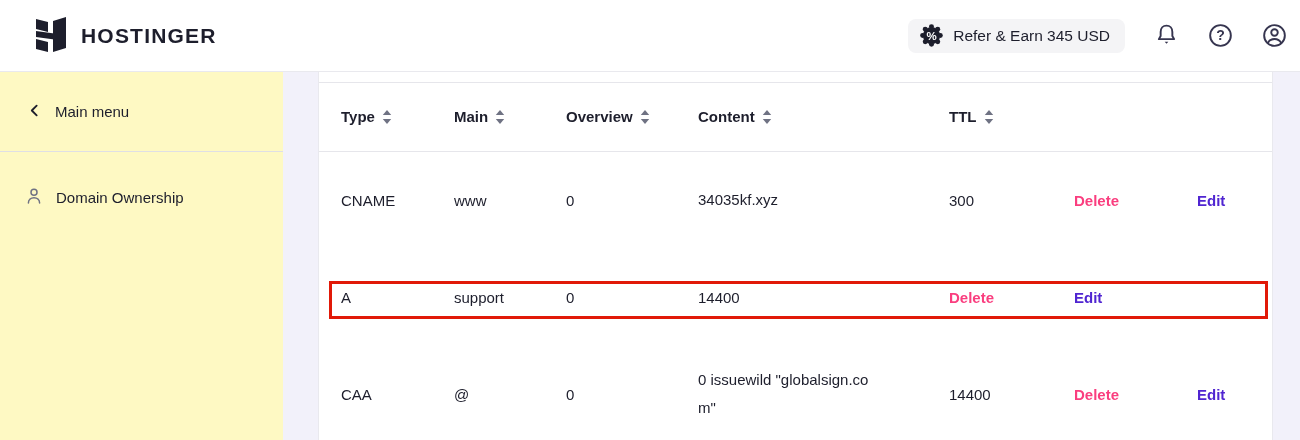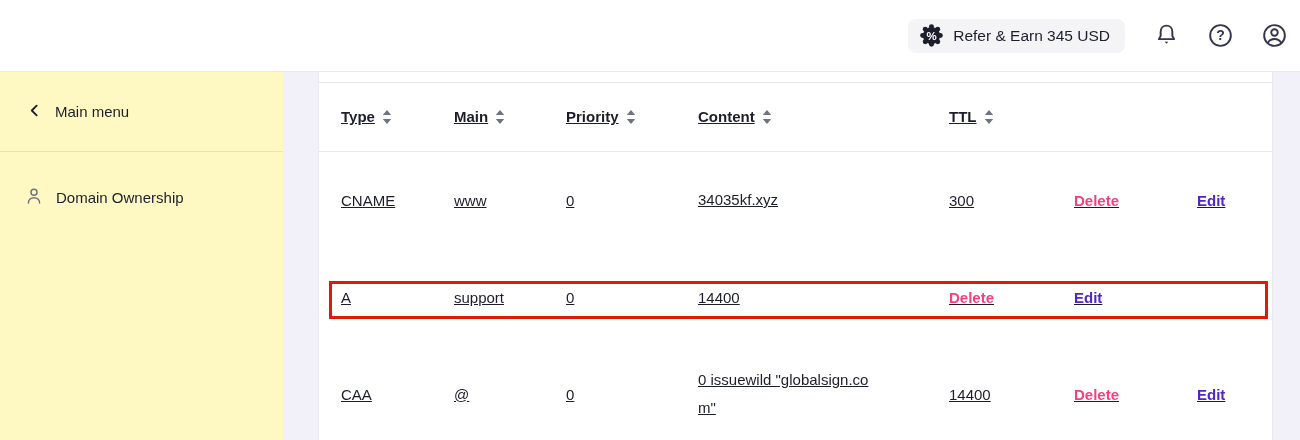--- a/index.html
+++ b/index.html
@@ -85,21 +85,20 @@
     background: #fff;
     border-left: 1px solid #e9e9ee;
     border-right: 1px solid #e9e9ee;
   }
   .card-top { height: 11px; border-bottom: 1px solid #e6e6eb; }
   .grid-row {
     display: grid;
     grid-template-columns: 113px 112px 132px 251px 125px 123px 1fr;
     align-items: center;
     padding: 0 24px 1px 22px;
-    text-decoration: underline;
   }
   .thead { height: 69px; border-bottom: 1px solid #e6e6eb; }
   .hcell { display: flex; align-items: center; gap: 7px; font-size: 15px; font-weight: 700; }
   .sort { display: inline-flex; cursor: pointer; }
   .trow { height: 97px; font-size: 15px; }
   .content-cell { max-width: 178px; word-break: break-all; line-height: 28px; }
   .action { font-weight: 700; cursor: pointer; font-size: 15px; }
   .action.delete { color: #fa3e7f; }
   .action.edit { color: #5025d1; }
 
@@ -110,20 +109,33 @@
     width: 939px; height: 38px;
     border: 3px solid #e11908;
     z-index: 5;
     pointer-events: none;
   }
 </style>
 </head>
 <body>
 
 <header class="app-header">
+  <div class="brand">
+    <span>
+      <svg width="33" height="38" viewBox="0 0 33 38">
+        <g fill="#1d1e2c">
+          <polygon points="1,4 13,7 13,17 1,14"></polygon>
+          <polygon points="1,16 23,19 23,25 1,22"></polygon>
+          <polygon points="1,24 13,27 13,37 1,34"></polygon>
+          <polygon points="18,6 31,2 31,33 18,37"></polygon>
+        </g>
+      </svg>
+    </span>
+    <span class="brand-text">HOSTINGER</span>
+  </div>
 
   <div class="header-right">
     <button class="refer-pill">
       <span class="badge-icon">
         <svg width="23" height="23" viewBox="0 0 24 24">
           <g fill="#1d1e2c">
             <circle cx="12" cy="12" r="9"></circle>
             <circle cx="12" cy="2.8" r="2.6"></circle>
               <circle cx="12" cy="21.2" r="2.6"></circle>
             <circle cx="2.8" cy="12" r="2.6"></circle>
@@ -207,21 +219,21 @@
         <div class="hcell">
           <span>Main</span>
           <span class="sort">
             <svg width="10" height="14" viewBox="0 0 10 14" fill="#6f7283">
                 <path d="M5 0 L9.2 5 H0.8 Z"></path>
                 <path d="M5 14 L0.8 9 H9.2 Z"></path>
               </svg>
           </span>
         </div>
         <div class="hcell">
-          <span>Priority</span>
+          <span>Overview</span>
           <span class="sort">
             <svg width="10" height="14" viewBox="0 0 10 14" fill="#6f7283">
                 <path d="M5 0 L9.2 5 H0.8 Z"></path>
                 <path d="M5 14 L0.8 9 H9.2 Z"></path>
               </svg>
           </span>
         </div>
         <div class="hcell">
           <span>Content</span>
           <span class="sort">

